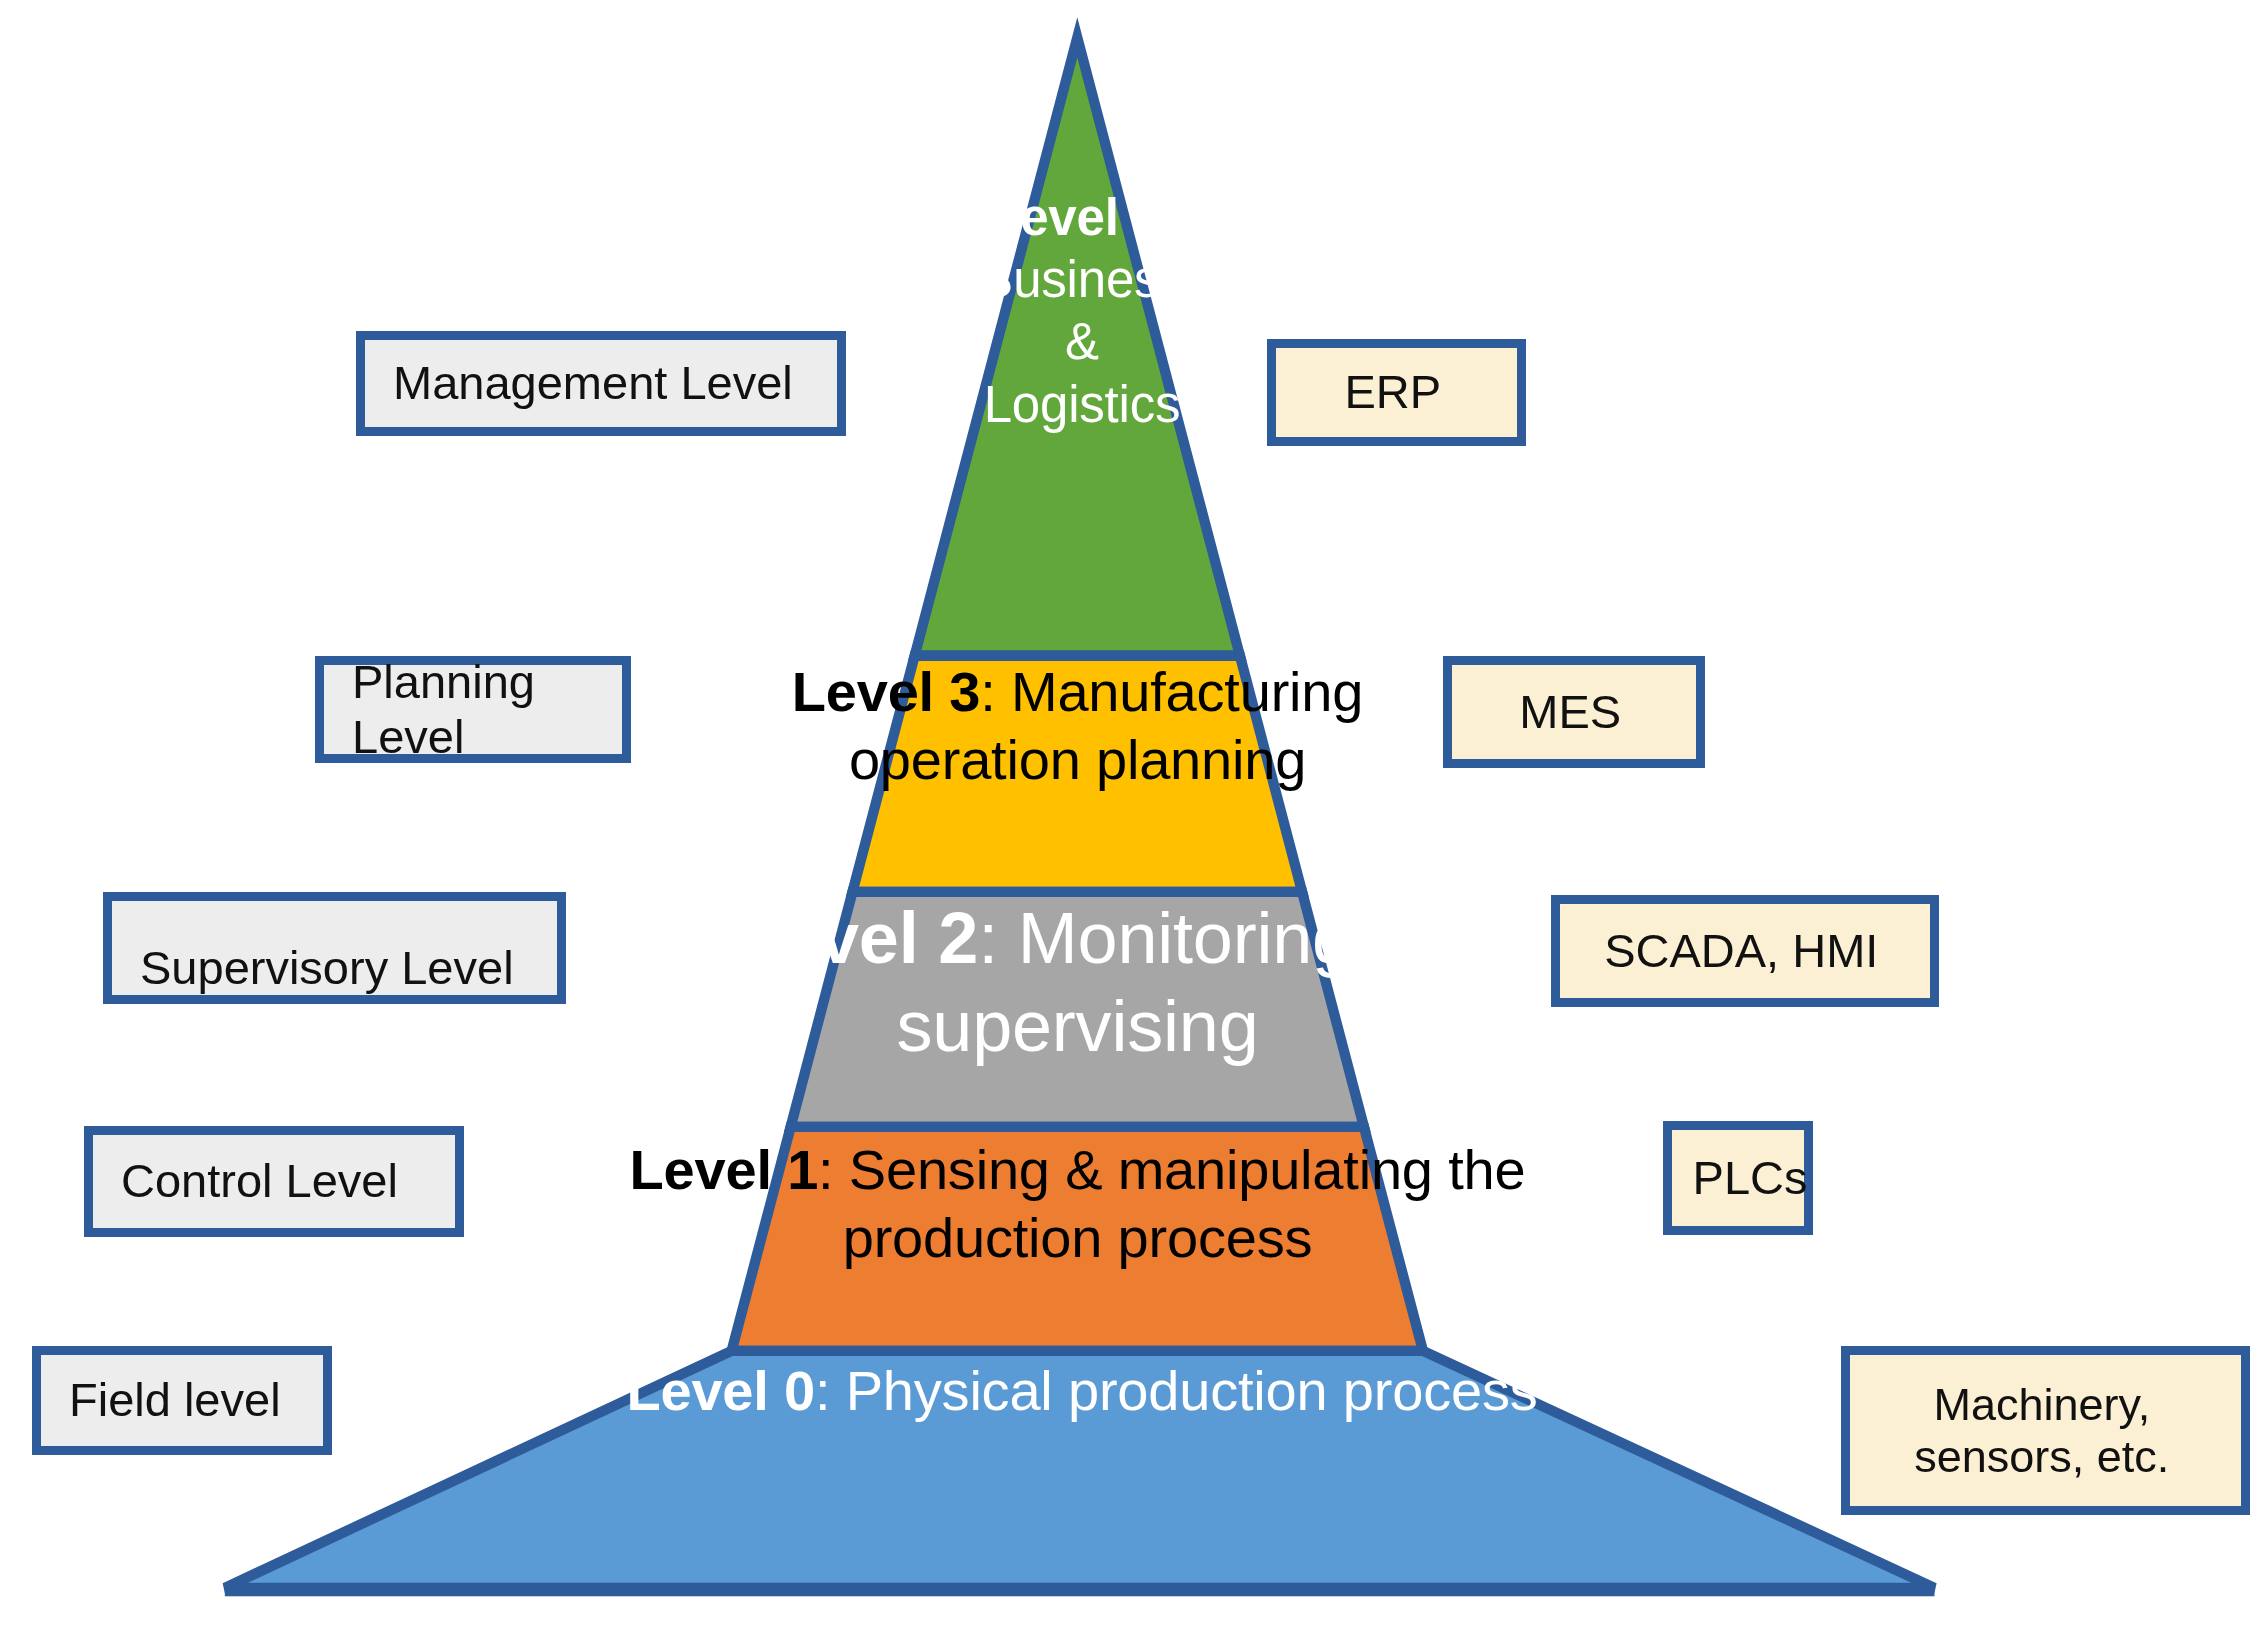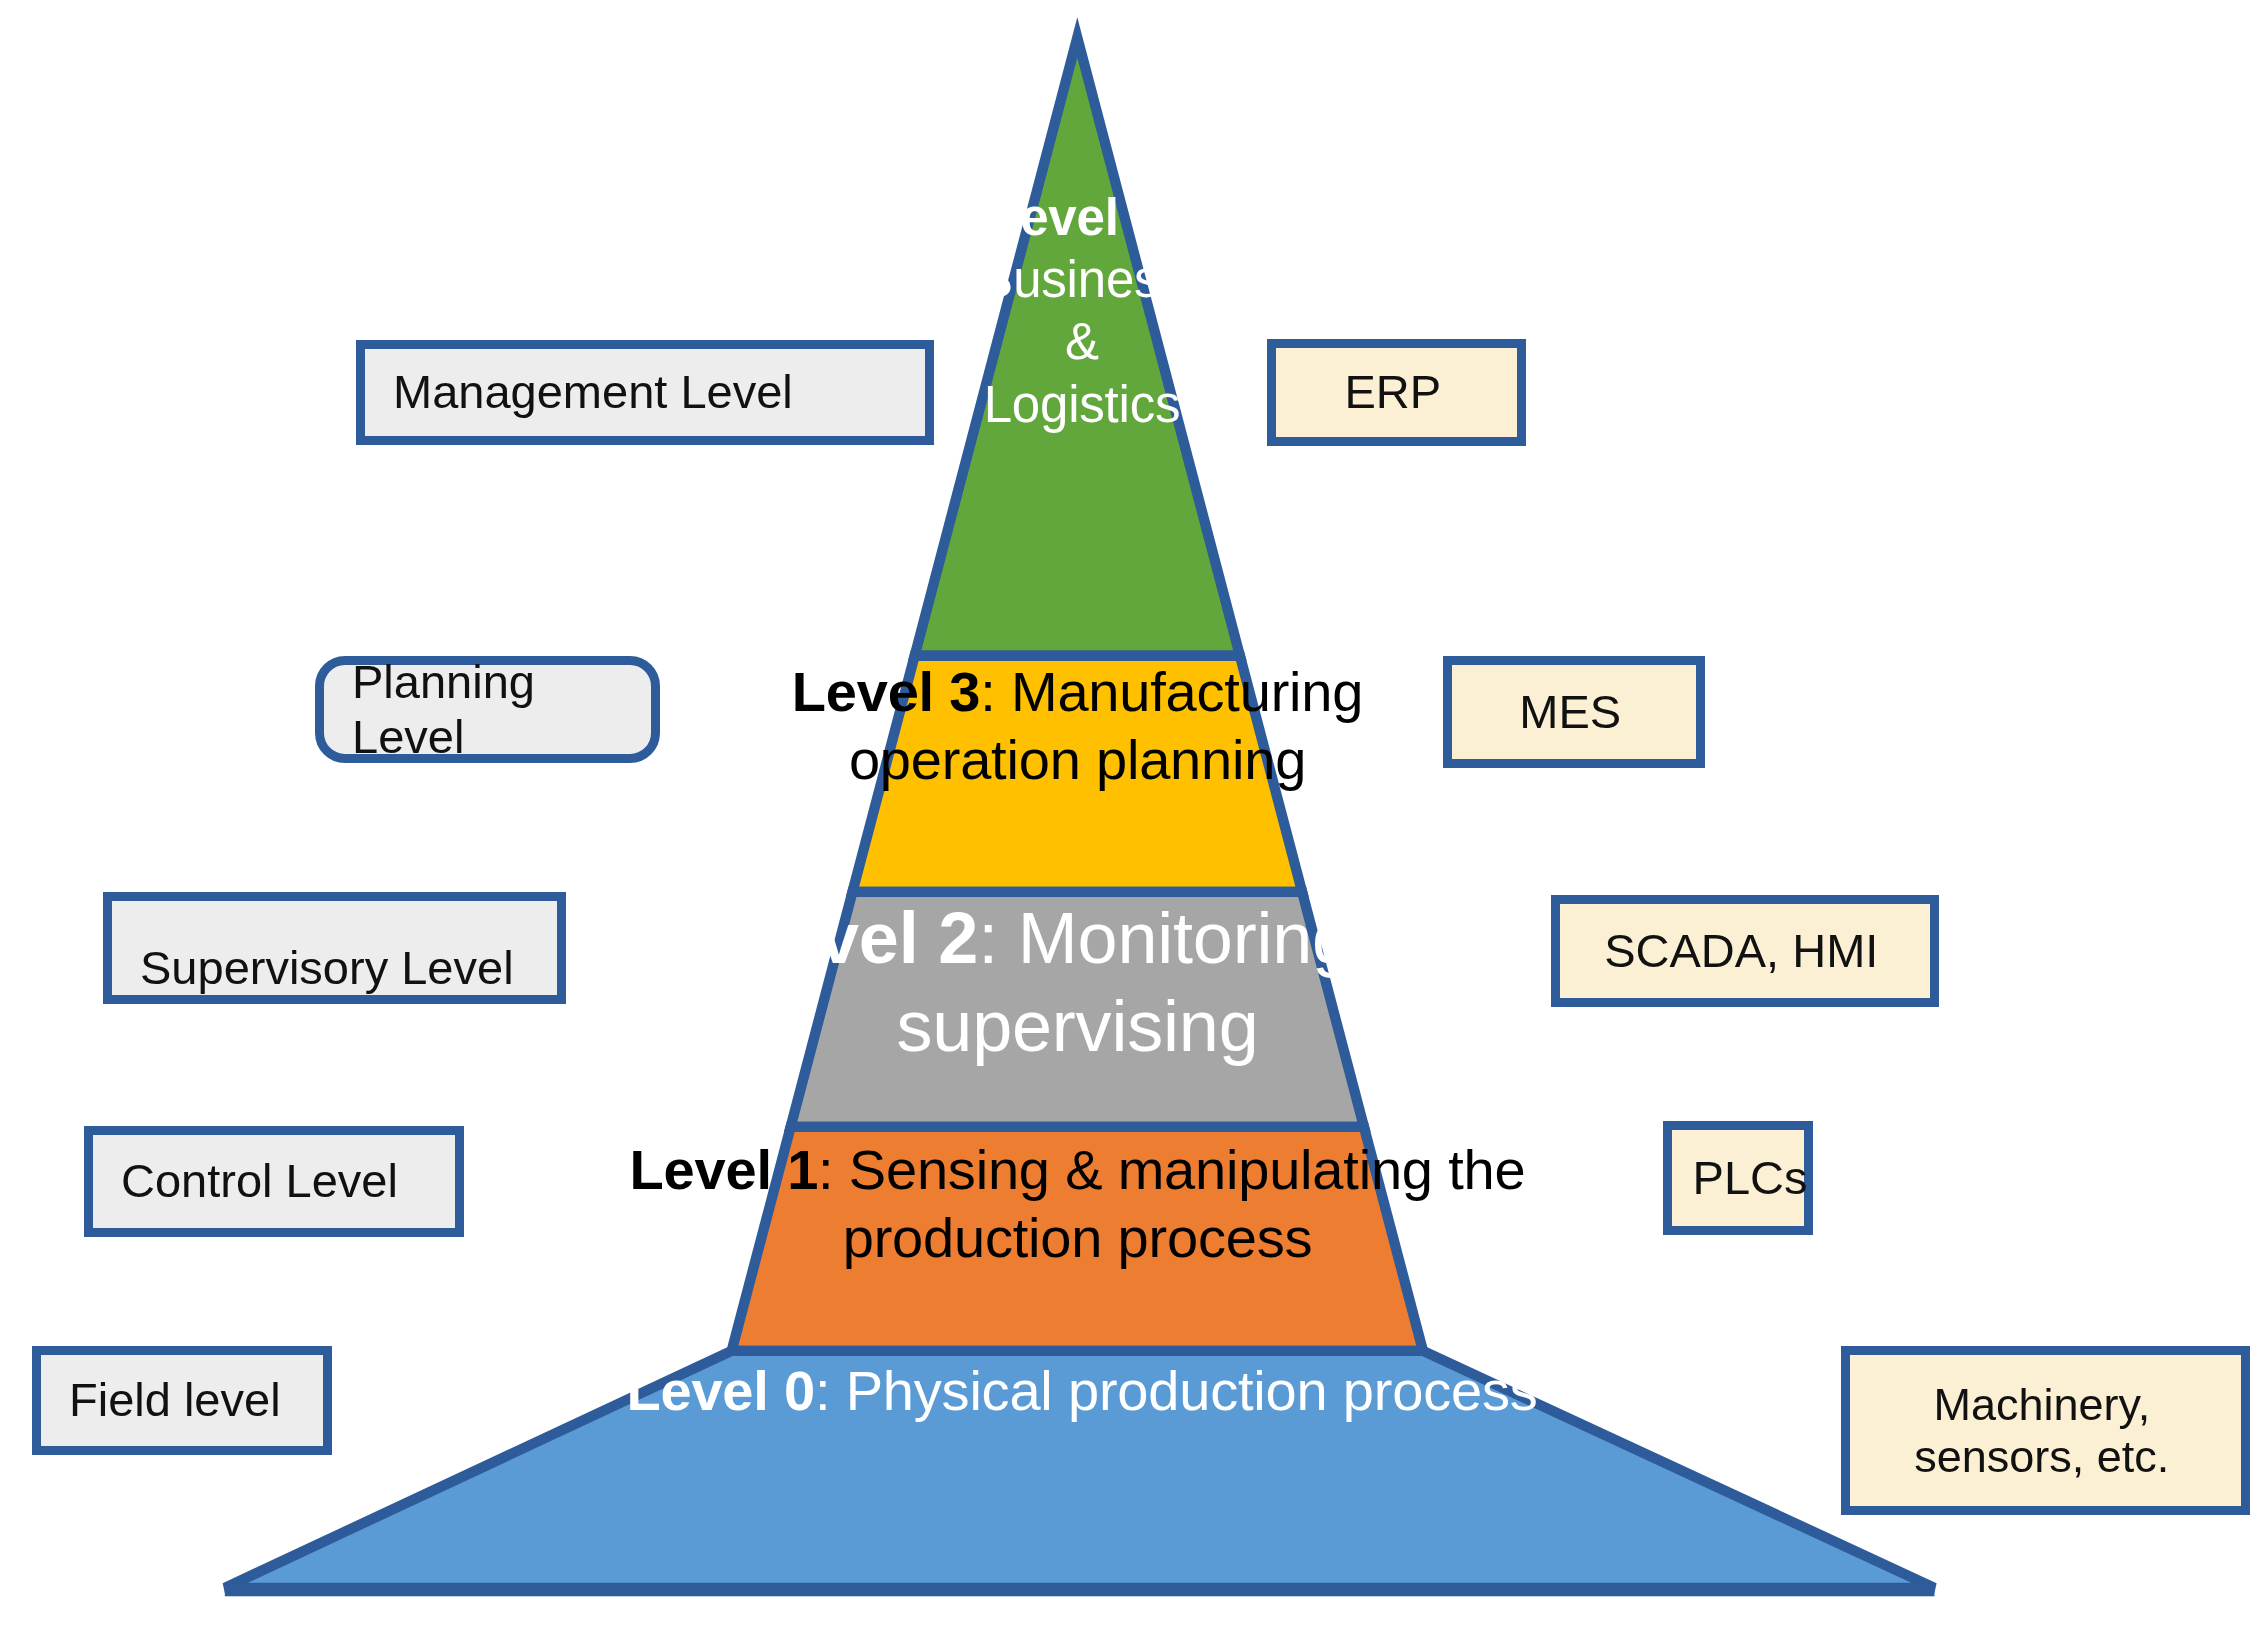--- a/index.html
+++ b/index.html
@@ -104,22 +104,22 @@
     justify-content: center;
     text-align: center;
   }
   .callout .ct {
     white-space: pre-line;
     display: block;
     width: 100%;
   }
 
   
-  #co-management { left: 356px;  top: 340px;  width: 578px;  height: 105px; }
-  #co-planning   { left: 315px;  top: 656px;  width: 345px;  height: 107px; border-radius: 30px; }
+  #co-management { left: 356px;  top: 331px;  width: 490px;  height: 105px; }
+  #co-planning   { left: 315px;  top: 656px;  width: 316px;  height: 107px; }
   #co-supervisory{ left: 103px;  top: 892px;  width: 463px;  height: 112px; align-items: flex-end; }
   #co-control    { left: 84px;   top: 1126px; width: 380px;  height: 111px; }
   #co-field      { left: 32px;   top: 1346px; width: 300px;  height: 109px; }
 
   #co-erp        { left: 1267px; top: 339px;  width: 259px;  height: 107px; }
   #co-mes        { left: 1443px; top: 656px;  width: 262px;  height: 112px; }
   #co-scada      { left: 1551px; top: 895px;  width: 388px;  height: 112px; }
   #co-plcs       { left: 1663px; top: 1121px; width: 150px;  height: 114px; }
   #co-machinery  { left: 1841px; top: 1346px; width: 409px;  height: 169px;
                    align-items: center; font-size: 45px; }

